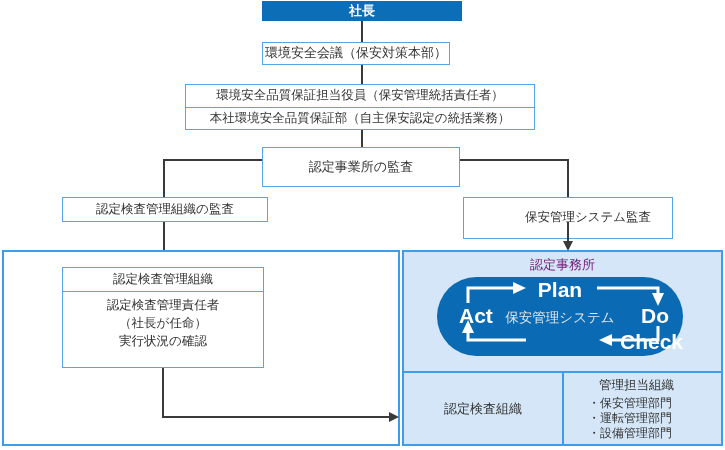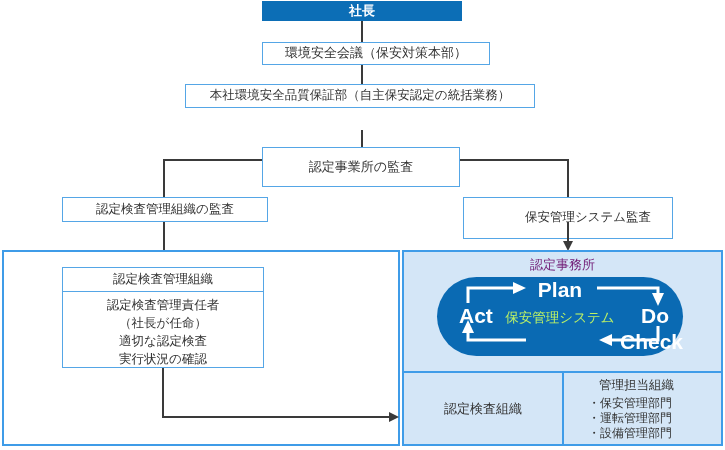--- a/index.html
+++ b/index.html
@@ -31,21 +31,21 @@
     border-left:10px solid #3a3a3a;
   }
   .panel{position:absolute;box-sizing:border-box;border:2px solid #3f9ce8;}
   .panel.left{background:#ffffff;}
   .panel.right{background:#d4e6f7;}
   .blue-divider{position:absolute;background:#3f9ce8;}
   .pill{
     position:absolute;background:#0a6ab3;border-radius:40px;color:#fff;
   }
   .pill .pdca-word{position:absolute;font-weight:bold;font-size:21px;line-height:24px;color:#fff;}
-  .pill .pdca-center{position:absolute;left:0;width:100%;text-align:center;font-size:13.5px;color:#bef264;}
+  .pill .pdca-center{position:absolute;left:0;width:100%;text-align:center;font-size:13.5px;color:#e5e5e5;}
   .dualbox{position:absolute;box-sizing:border-box;border:1.5px solid #55a6e6;background:#fff;}
   .dualbox .row{height:21.5px;display:flex;align-items:center;justify-content:center;font-size:12.5px;white-space:nowrap;}
   .dualbox .row.first{border-bottom:1.5px solid #55a6e6;}
   .innerbox{position:absolute;box-sizing:border-box;border:1.5px solid #55a6e6;background:#fff;}
   .innerbox .hd{height:23px;display:flex;align-items:center;justify-content:center;border-bottom:1.5px solid #55a6e6;font-size:12.5px;}
   .innerbox .bd{padding-top:4px;text-align:center;font-size:12.5px;line-height:18px;}
   .cell-label{position:absolute;display:flex;align-items:center;justify-content:center;font-size:13px;}
   .mgmt-header{text-align:center;font-size:12.5px;line-height:16px;margin-bottom:3px;}
   .mgmt-item{font-size:12px;line-height:15px;padding-left:24px;text-align:left;white-space:nowrap;}
   .office-title{position:absolute;text-align:center;font-size:13px;color:#701a75;}
@@ -53,25 +53,26 @@
 </style>
 </head>
 <body>
 
 <div id="stage">
 
   <div class="box big filled" style="left:262px;top:1px;width:200px;height:20px;">社長</div>
 
   <div class="line" style="left:361px;top:21px;width:2px;height:21px;"></div>
 
-  <div class="box big" style="left:262px;top:42px;width:228px;height:23px;">環境安全会議（保安対策本部）</div>
+  <div class="box big" style="left:262px;top:42px;width:188px;height:23px;">環境安全会議（保安対策本部）</div>
 
   <div class="line" style="left:361px;top:65px;width:2px;height:19px;"></div>
 
   <div class="dualbox" style="left:185px;top:84px;width:350px;">
+    <div class="row first">環境安全品質保証担当役員（保安管理統括責任者）</div>
     <div class="row">本社環境安全品質保証部（自主保安認定の統括業務）</div>
   </div>
 
   <div class="line" style="left:361px;top:130px;width:2px;height:17px;"></div>
 
   <div class="box big" style="left:262px;top:147px;width:198px;height:40px;">認定事業所の監査</div>
 
   <div class="line" style="left:164px;top:159px;width:98px;height:2px;"></div>
   <div class="line" style="left:460px;top:159px;width:108px;height:2px;"></div>
   <div class="line" style="left:163px;top:159px;width:2px;height:38px;"></div>
@@ -87,21 +88,20 @@
   <div class="tri-down" style="left:562.5px;top:241px;"></div>
 
   <div class="panel left" style="left:2px;top:250px;width:398px;height:196px;"></div>
   <div class="panel right" style="left:402px;top:250px;width:321px;height:196px;"></div>
 
   <div class="innerbox" style="left:62px;top:267px;width:202px;height:101px;">
     <div class="hd">認定検査管理組織</div>
     <div class="bd">
       <div>認定検査管理責任者</div>
       <div>（社長が任命）</div>
-      <div>適切な認定検査</div>
       <div>実行状況の確認</div>
     </div>
   </div>
 
   <div class="line" style="left:162px;top:368px;width:2px;height:50px;"></div>
   <div class="line" style="left:162px;top:416px;width:228px;height:2px;"></div>
   <div class="tri-right" style="left:389px;top:411.5px;"></div>
 
   <div class="office-title" style="left:402px;top:256px;width:321px;">認定事務所</div>
 

